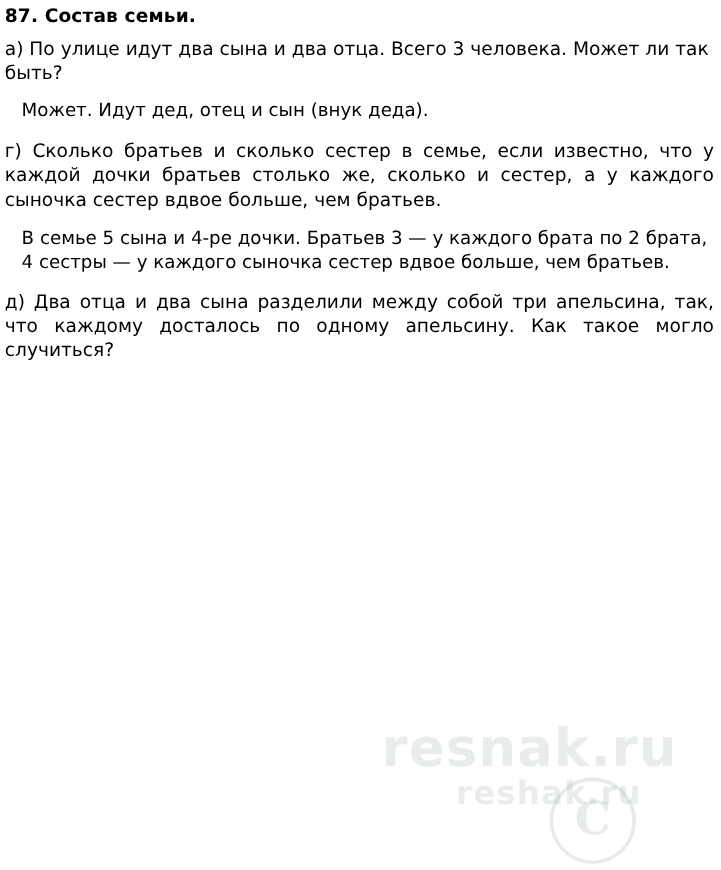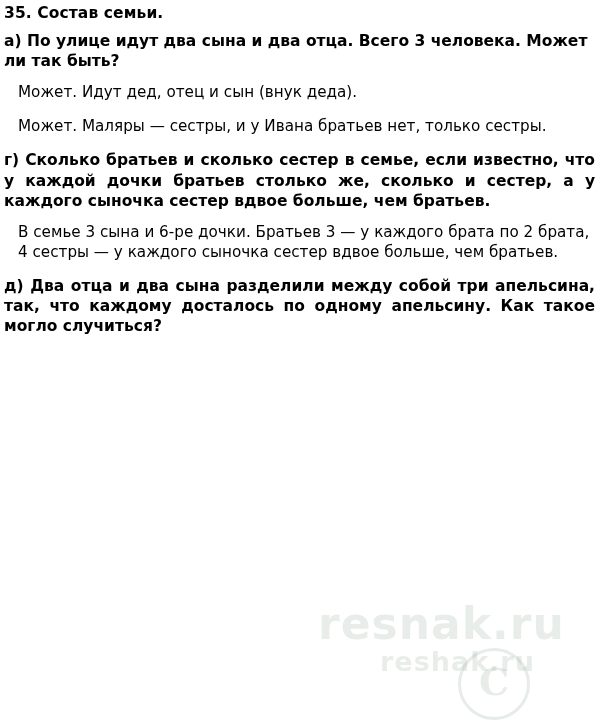--- a/index.html
+++ b/index.html
@@ -22,21 +22,21 @@
     padding: 4px 6px 0 4px;
   }
   .title {
     font-weight: bold;
     font-size: 15.5px;
     color: #000;
     margin: 0 0 9px 0;
     letter-spacing: 0.1px;
   }
   .q {
-    font-weight: bold;
+    font-weight: normal;
     font-size: 15.5px;
     line-height: 1.30;
     color: #000;
     margin: 0 0 2px 0;
   }
   .q.justify {
     text-align: justify;
     text-align-last: left;
   }
   .a {
@@ -105,37 +105,36 @@
     font-weight: bold;
     color: rgba(120, 150, 130, 0.18);
     font-family: "DejaVu Serif", serif;
   }
 </style>
 </head>
 <body>
 
 <div class="page">
 
-  <div class="title">35. Состав семьи.</div>
+  <div class="title">87. Состав семьи.</div>
 
   <div class="blk">
     <div class="q">а) По улице идут два сына и два отца. Всего 3 человека. Может ли так быть?</div>
     <div class="a">Может. Идут дед, отец и сын (внук деда).</div>
   </div>
 
   <div class="blk">
   </div>
 
   <div class="blk">
-    <div class="a">Может. Маляры — сестры, и у Ивана братьев нет, только сестры.</div>
   </div>
 
   <div class="blk">
     <div class="q justify">г) Сколько братьев и сколько сестер в семье, если известно, что у каждой дочки братьев столько же, сколько и сестер, а у каждого сыночка сестер вдвое больше, чем братьев.</div>
-    <div class="a">В семье 3 сына и 6-ре дочки. Братьев 3 — у каждого брата по 2 брата, 4 сестры — у каждого сыночка сестер вдвое больше, чем братьев.</div>
+    <div class="a">В семье 5 сына и 4-ре дочки. Братьев 3 — у каждого брата по 2 брата, 4 сестры — у каждого сыночка сестер вдвое больше, чем братьев.</div>
   </div>
 
   <div class="blk">
     <div class="q justify">д) Два отца и два сына разделили между собой три апельсина, так, что каждому досталось по одному апельсину. Как такое могло случиться?</div>
   </div>
 
   <div class="wm">
     <div class="wm-text">resnak.ru</div>
     <div class="wm-sub">reshak.ru</div>
     <div class="wm-circle">

